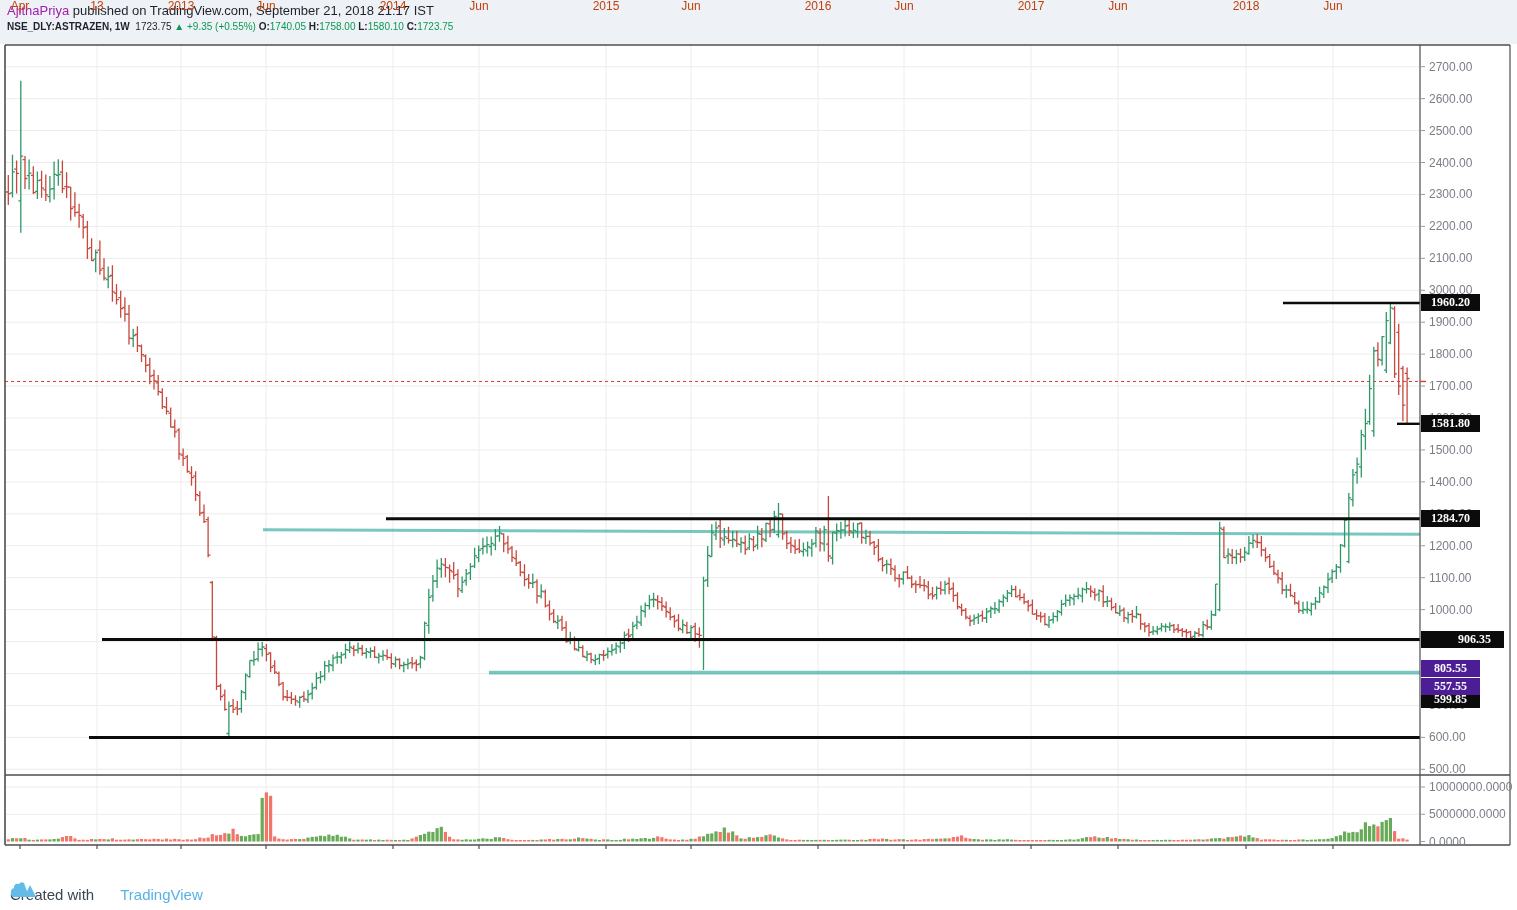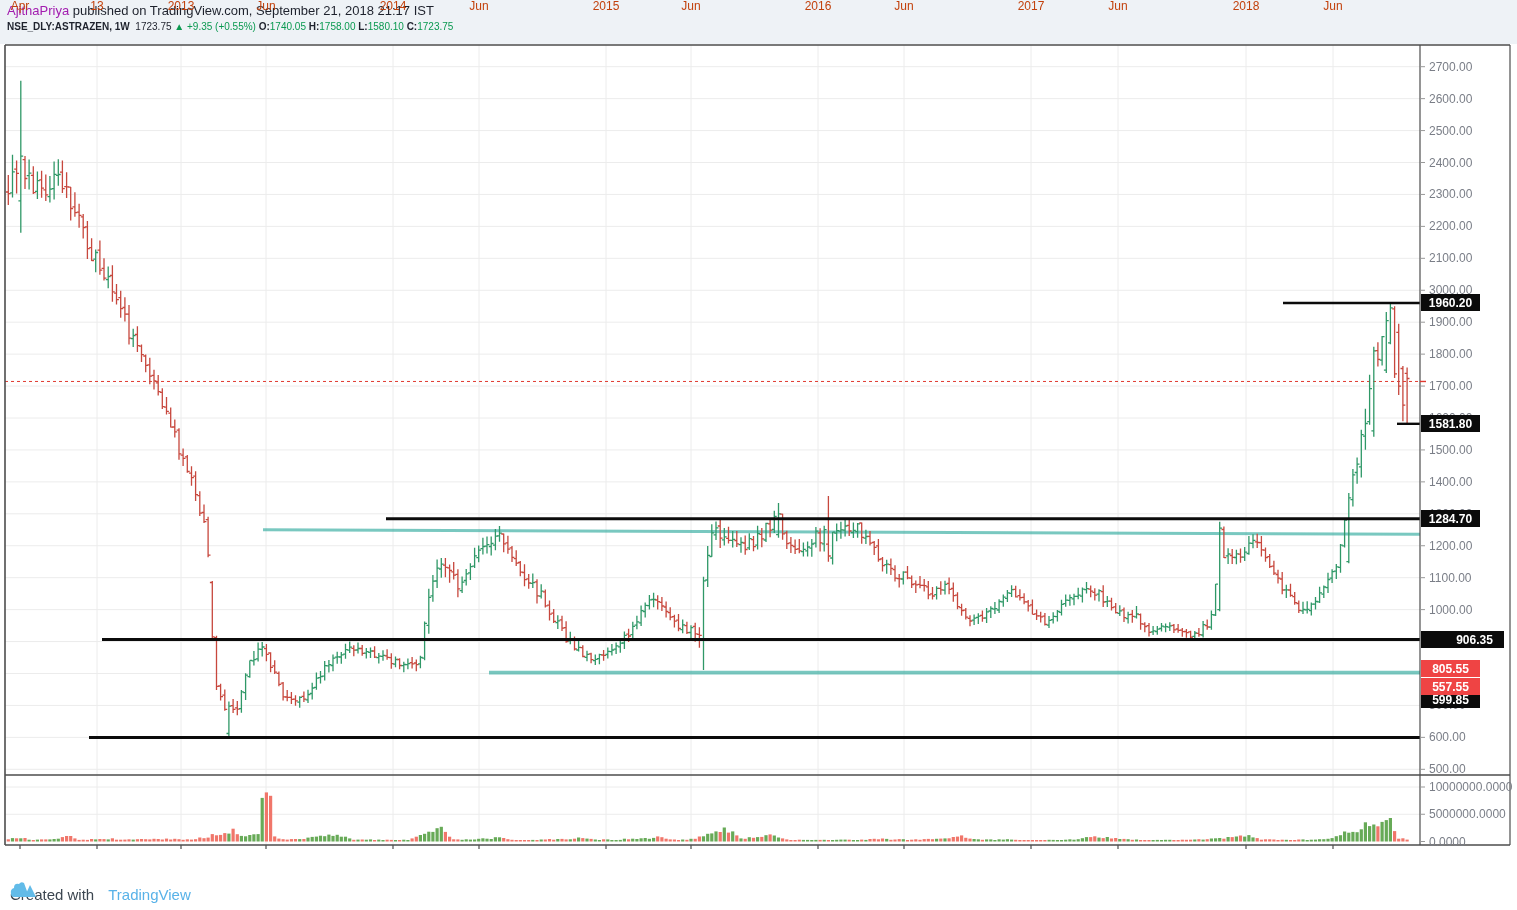--- a/index.html
+++ b/index.html
@@ -9,25 +9,25 @@
   .hline1{position:absolute; left:7px; top:3px; font-size:13px; color:#1e222d; white-space:pre;}
   .hline1 .user{color:#a21caf;}
   .hline2{position:absolute; left:7px; top:21px; font-size:10px; color:#1e222d; white-space:pre;}
   .hline2 .sym{font-weight:bold;}
   .hline2 .grn{color:#0a9950;}
   .hline2 .lbl{font-weight:bold; color:#1e222d;}
   svg{position:absolute; left:0; top:0;}
   .axis-label{position:absolute; font-size:12px; color:#7a7e87; line-height:12px; white-space:nowrap;}
   .time-label{position:absolute; font-size:12px; color:#c2410c; line-height:12px; transform:translateX(-50%); top:849px; white-space:nowrap;}
   .tag{position:absolute; left:1421px; width:59px; height:17px; color:#ffffff; font-size:12px; font-weight:bold;
-       display:flex; align-items:center; justify-content:center; white-space:nowrap;}
+       display:flex; align-items:center; justify-content:center; white-space:nowrap;font-family:Liberation Serif, serif;}
   .tag.black{background:#0b0b0b;}
-  .tag.blue{background:#ef4444;}
+  .tag.blue{background:#4c1d95;}
   .footer{position:absolute; left:10px; top:881px; height:26px; display:flex; align-items:center; font-size:15px; color:#3c4650;}
-  .footer .brand{color:#58b2e8; margin-left:0;}
+  .footer .brand{color:#58b2e8; margin-left:12px;}
   .footer .logo{margin-left:14px; display:inline-flex;}
 </style>
 </head>
 <body>
 
 <div id="stage">
 
   <div class="hdr">
     <div class="hline1"><span class="user">AjithaPriya</span><span> published on TradingView.com, September 21, 2018 21:17 IST</span></div>
     <div class="hline2"><span class="sym">NSE_DLY:ASTRAZEN,</span><span class="sym"> </span><span class="sym">1W</span>  <span>1723.75</span> <span class="grn">▲</span> <span class="grn">+9.35 (+0.55%)</span> <span class="lbl">O:</span><span class="grn">1740.05</span> <span class="lbl">H:</span><span class="grn">1758.00</span> <span class="lbl">L:</span><span class="grn">1580.10</span> <span class="lbl">C:</span><span class="grn">1723.75</span></div>

